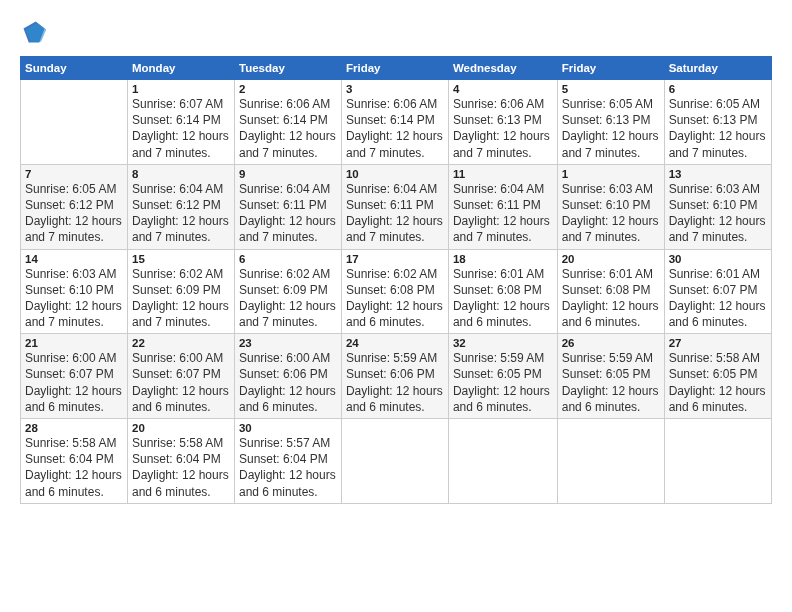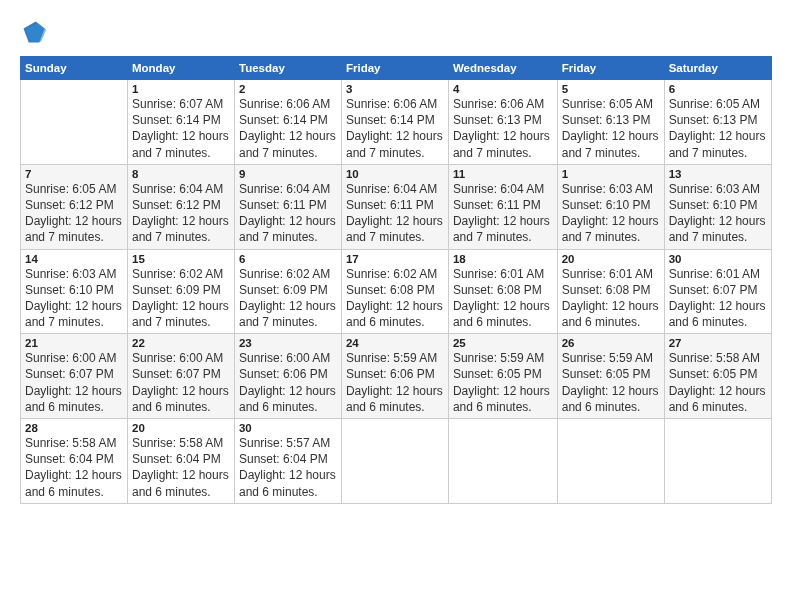--- a/index.html
+++ b/index.html
@@ -229,21 +229,21 @@
           </td>
           <td>
             <span class="day-number">23</span>
             <div class="day-info">Sunrise: 6:00 AM<br>Sunset: 6:06 PM<br>Daylight: 12 hours<br>and 6 minutes.</div>
           </td>
           <td>
             <span class="day-number">24</span>
             <div class="day-info">Sunrise: 5:59 AM<br>Sunset: 6:06 PM<br>Daylight: 12 hours<br>and 6 minutes.</div>
           </td>
           <td>
-            <span class="day-number">25</span>
+            <span class="day-number">32</span>
             <div class="day-info">Sunrise: 5:59 AM<br>Sunset: 6:05 PM<br>Daylight: 12 hours<br>and 6 minutes.</div>
           </td>
           <td>
             <span class="day-number">26</span>
             <div class="day-info">Sunrise: 5:59 AM<br>Sunset: 6:05 PM<br>Daylight: 12 hours<br>and 6 minutes.</div>
           </td>
           <td>
             <span class="day-number">27</span>
             <div class="day-info">Sunrise: 5:58 AM<br>Sunset: 6:05 PM<br>Daylight: 12 hours<br>and 6 minutes.</div>
           </td>

